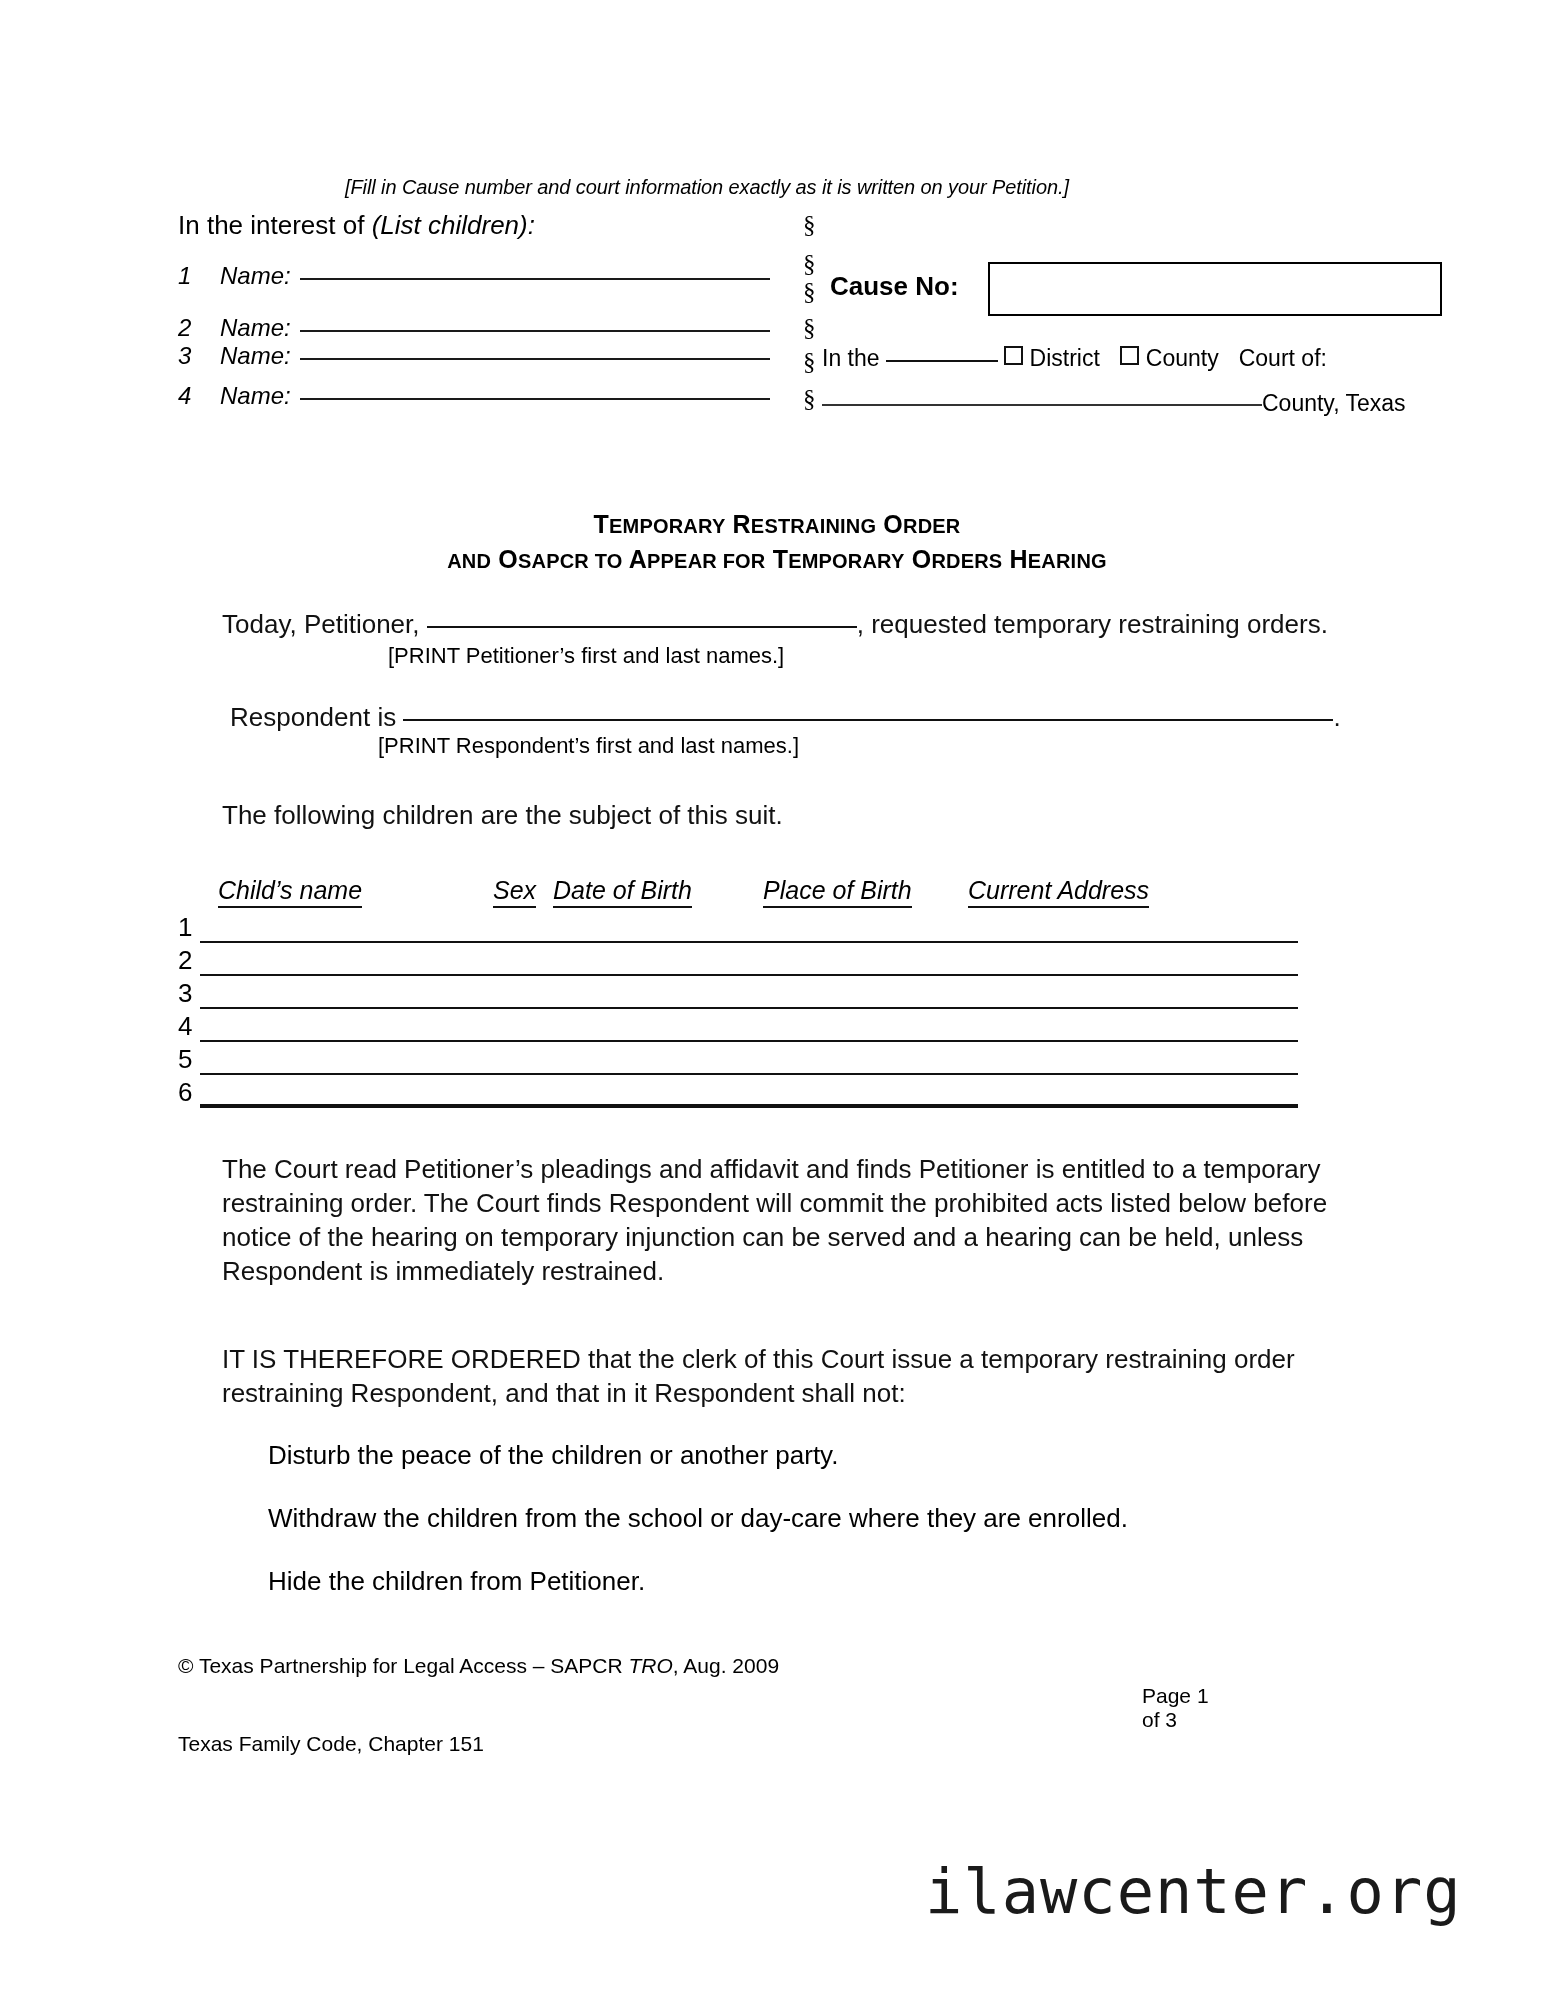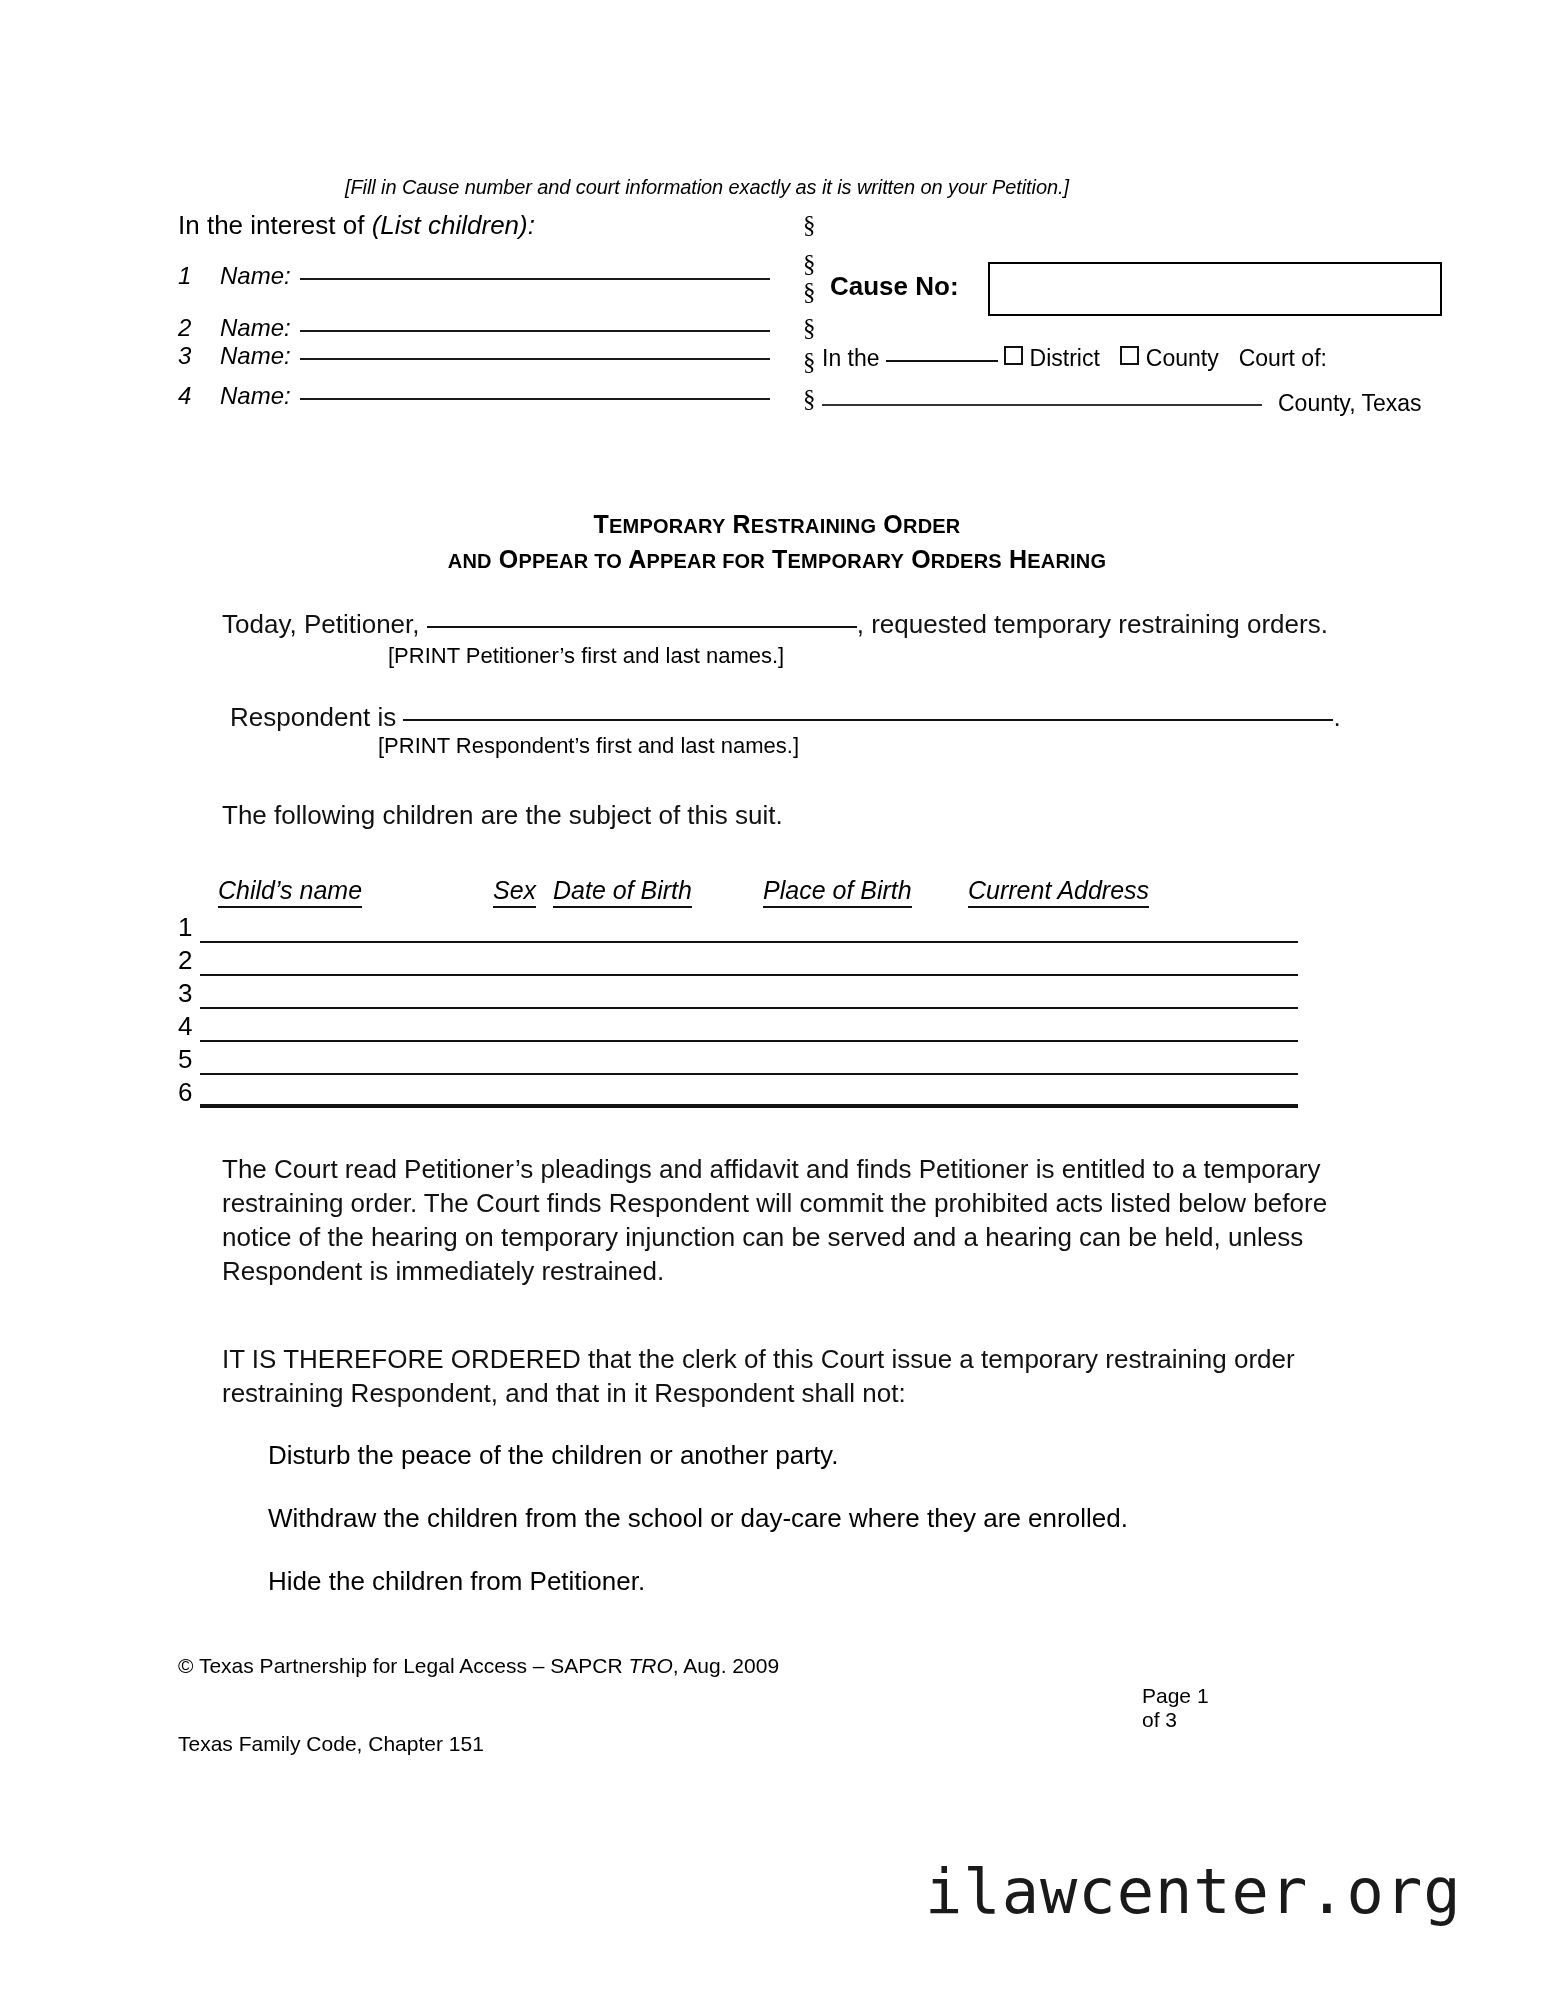--- a/index.html
+++ b/index.html
@@ -120,21 +120,21 @@
     top: 390px;
     font-size: 23px;
     white-space: nowrap;
   }
   #county-line .blank {
     display: inline-block;
     width: 440px;
     border-bottom: 2px solid #333;
     margin-bottom: 5px;
   }
-  #county-line .txt { margin-left: 16px; }
+  #county-line .txt { margin-left: 0; }
 
   
   .title-line {
     position: absolute;
     width: 1554px;
     text-align: center;
     font-weight: bold;
     color: #000;
   }
   #title-1 { top: 510px; font-size: 25px; letter-spacing: .2px; }
@@ -314,21 +314,21 @@
   </div>
 
   <div class="abs" id="county-line">
     <span class="blank"></span><span class="txt">County, Texas</span>
   </div>
 
   <div class="title-line" id="title-1">
     T<span class="sc">EMPORARY</span> R<span class="sc">ESTRAINING</span> O<span class="sc">RDER</span>
   </div>
   <div class="title-line" id="title-2">
-    <span class="sc">AND</span> O<span class="sc">PPEAR TO</span> A<span class="sc">PPEAR FOR</span> T<span class="sc">EMPORARY</span> O<span class="sc">RDERS</span> H<span class="sc">EARING</span>
+    <span class="sc">AND</span> O<span class="sc">SAPCR TO</span> A<span class="sc">PPEAR FOR</span> T<span class="sc">EMPORARY</span> O<span class="sc">RDERS</span> H<span class="sc">EARING</span>
   </div>
 
   <div class="body-text" id="today-line">
     <span>Today, Petitioner,</span>
     <span class="rule"></span><span>, requested temporary restraining orders.</span>
   </div>
   <div class="abs" id="petitioner-hint">[PRINT Petitioner’s first and last names.]</div>
 
   <div class="body-text" id="respondent-line">
     <span>Respondent is</span>

